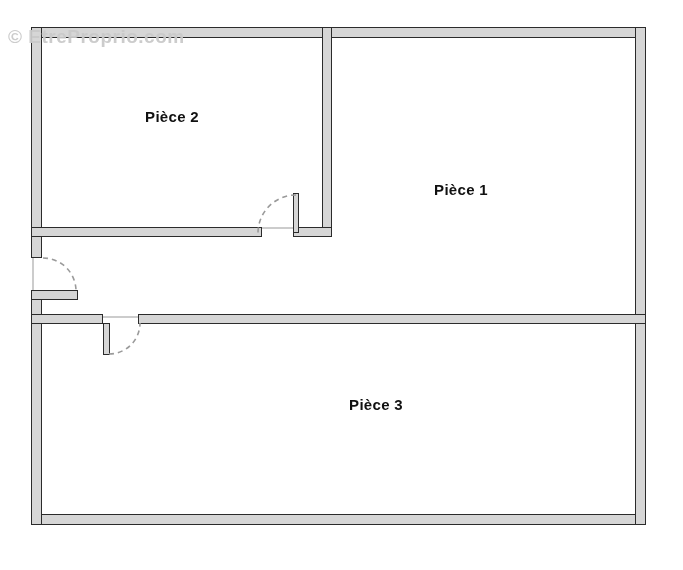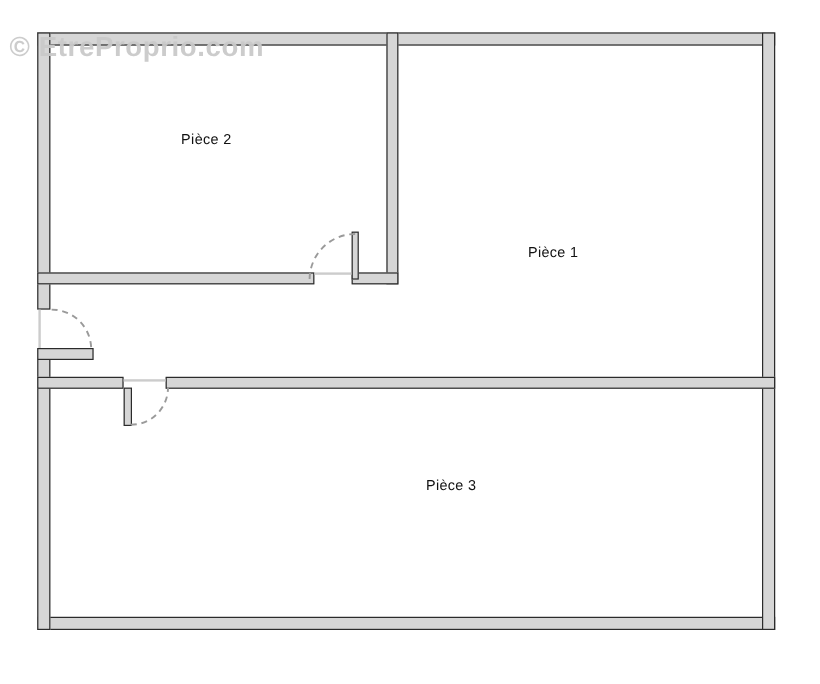--- a/index.html
+++ b/index.html
@@ -16,30 +16,30 @@
     border:1px solid #2b2b2b;
     box-sizing:border-box;
   }
   .threshold{
     position:absolute;
     background:#cccccc;
   }
   .room-label{
     position:absolute;
     transform:translate(-50%,-50%);
-    font-size:12px;
-    font-weight:normal;
+    font-size:15px;
+    font-weight:bold;
     color:#111111;
     letter-spacing:0.3px;
     white-space:nowrap;
   }
   .watermark{
     position:absolute;
     left:8px;top:26px;
-    font-size:23px;
+    font-size:19px;
     font-weight:bold;
     letter-spacing:0.5px;
     color:rgba(201,201,201,0.95);
     z-index:5;
     white-space:nowrap;
   }
   .arcs{
     position:absolute;left:0;top:0;
     width:683px;height:570px;
     z-index:2;
@@ -70,18 +70,18 @@
   <div class="threshold" style="left:103px;top:316px;width:35px;height:2px;"></div>
   <div class="threshold" style="left:32px;top:258px;width:2px;height:32px;"></div>
 
   <svg class="arcs" viewBox="0 0 683 570" xmlns="http://www.w3.org/2000/svg">
     <path d="M 43 258 A 33 33 0 0 1 76 291" fill="none" stroke="#9a9a9a" stroke-width="1.6" stroke-dasharray="5 4"></path>
     <path d="M 296 195 A 38 38 0 0 0 258 233" fill="none" stroke="#9a9a9a" stroke-width="1.6" stroke-dasharray="5 4"></path>
     <path d="M 109 354 A 31 31 0 0 0 140 323" fill="none" stroke="#9a9a9a" stroke-width="1.6" stroke-dasharray="5 4"></path>
   </svg>
 
   <div class="room-label" style="left:172px;top:116px;">Pièce 2</div>
-  <div class="room-label" style="left:461px;top:210px;text-align:center;">Pièce 1</div>
+  <div class="room-label" style="left:461px;top:189px;text-align:center;">Pièce 1</div>
   <div class="room-label" style="left:332px;top:404px;margin-left:44px;">Pièce 3</div>
 
   <div class="watermark">© EtreProprio.com</div>
 
 </div>
 
 </body></html>

